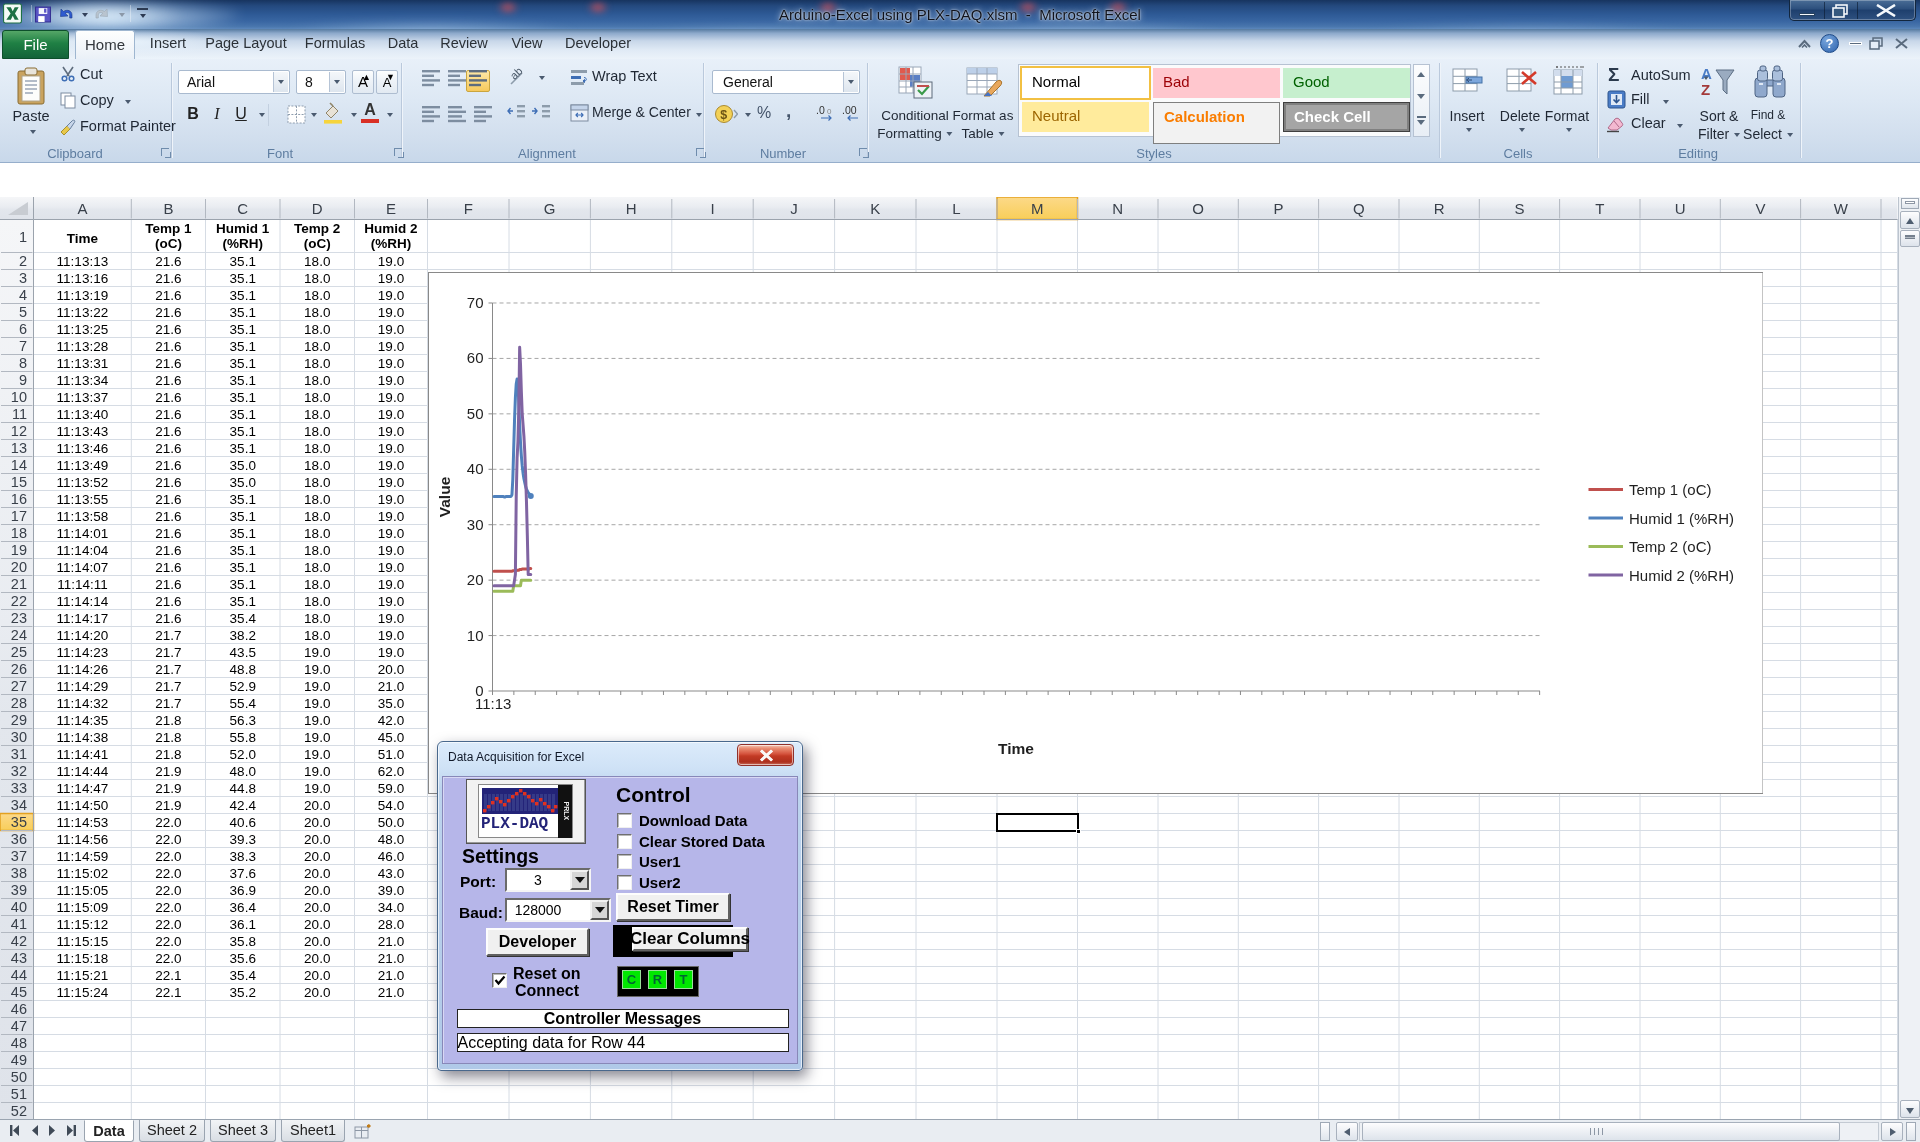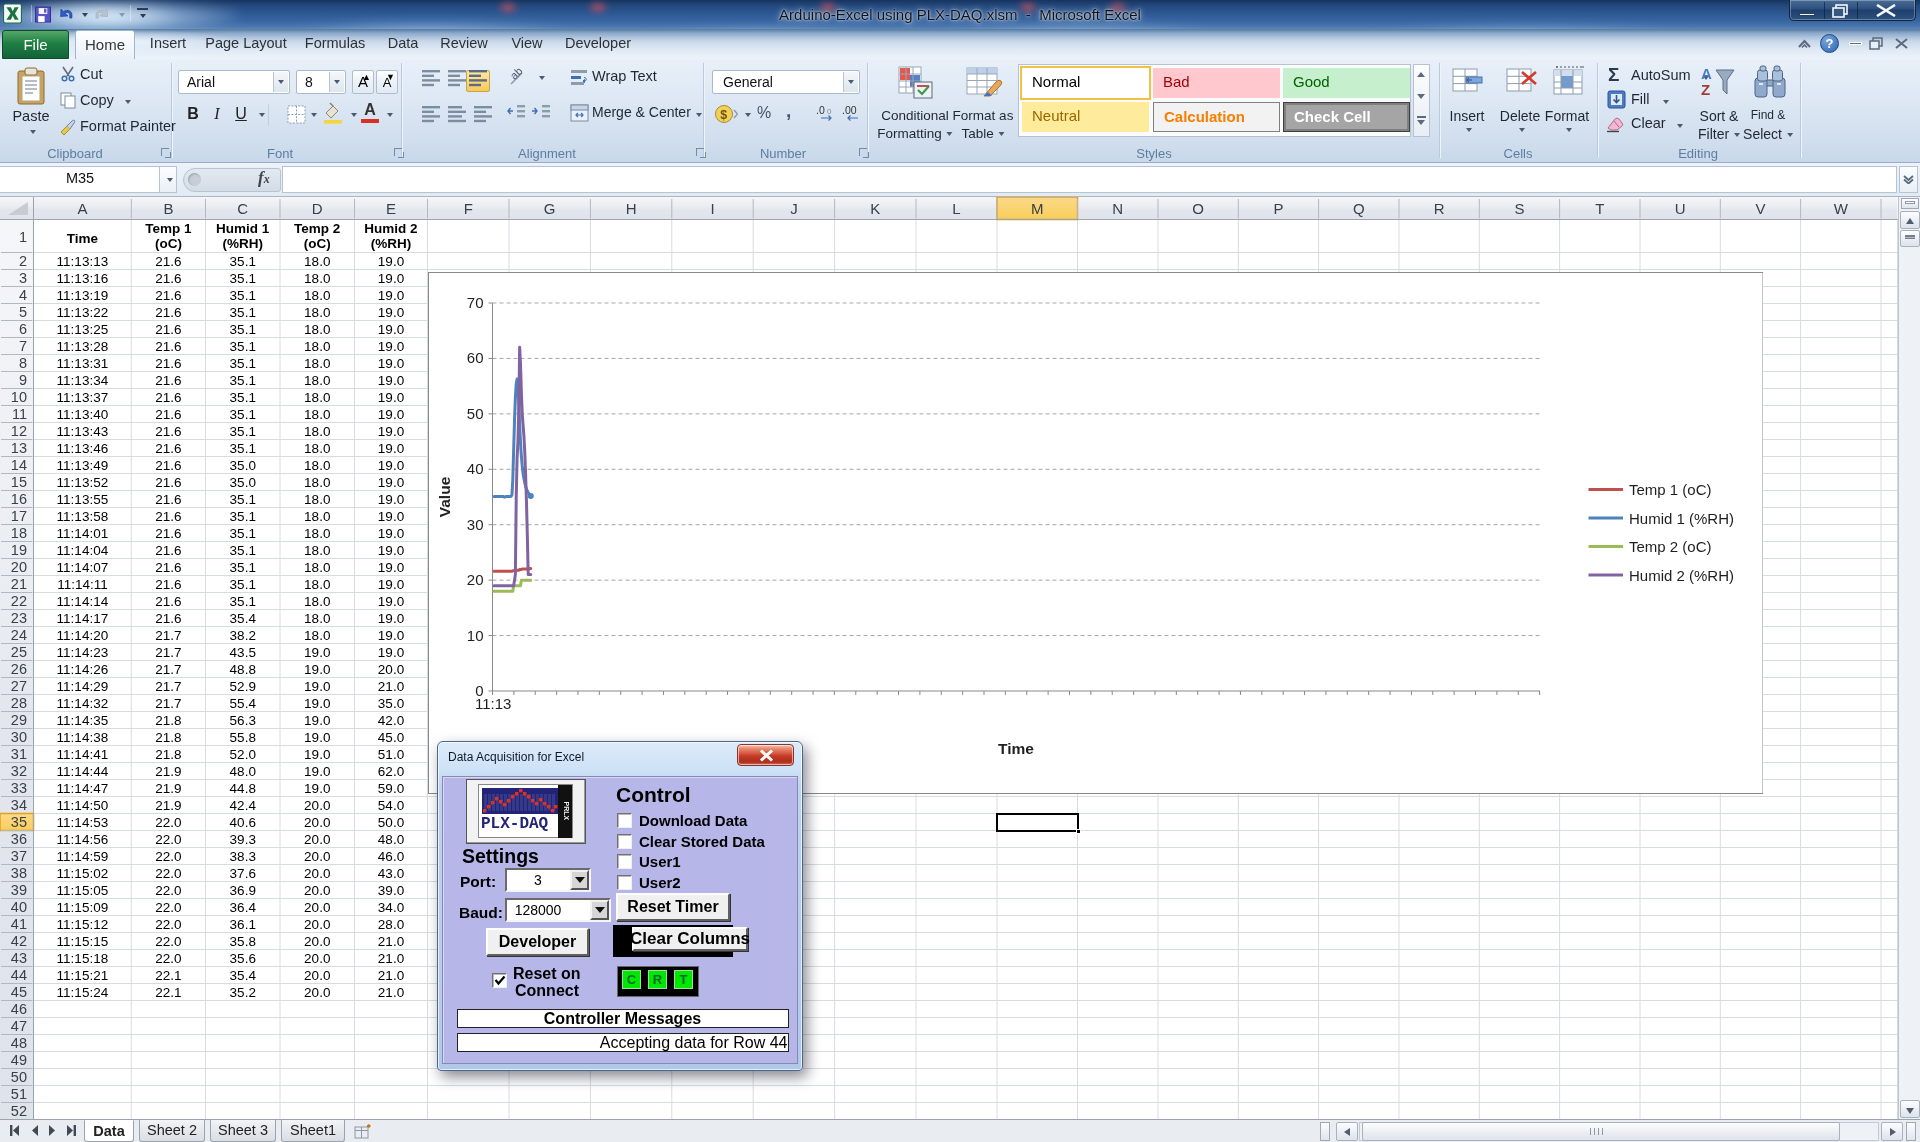--- a/index.html
+++ b/index.html
@@ -281,21 +281,21 @@
 <path d="M18 30 L30 16 C34 12 38 16 34 20 L24 30 Z" fill="#e8a75c" stroke="#a8742c"></path>
           <path d="M18 30 L22 26 L26 30 Z" fill="#4472c4"></path>
         </svg>
 <div class="abs btxt ctr" style="left:983px;top:108px;font-size:13.5px">Format as</div>
 <div class="abs btxt ctr" style="left:983px;top:126px;font-size:13.5px">Table <span class="dd" style="margin-left:1px"></span></div>
 <div class="abs" style="left:1018px;top:64px;width:393px;height:73px;background:#fafbfc;border:1px solid #b6c2d2"></div>
 <div class="abs" style="left:1022px;top:68px;width:127px;height:30px;background:#ffffff;box-shadow:0 0 0 2px #f2c042, inset 0 0 0 1px #fff;color:#000;font-size:15px;font-weight:normal;padding:5px 0 0 10px">Normal</div>
         <div class="abs" style="left:1153px;top:68px;width:127px;height:30px;background:#ffc7ce;color:#9c0006;font-size:15px;font-weight:normal;padding:5px 0 0 10px">Bad</div>
         <div class="abs" style="left:1283px;top:68px;width:127px;height:30px;background:#c6efce;color:#006100;font-size:15px;font-weight:normal;padding:5px 0 0 10px">Good</div>
         <div class="abs" style="left:1022px;top:102px;width:127px;height:30px;background:#ffeb9c;color:#9c6500;font-size:15px;font-weight:normal;padding:5px 0 0 10px">Neutral</div>
-        <div class="abs" style="left:1153px;top:102px;width:127px;height:30px;background:#f2f2f2;border:1px solid #7f7f7f;color:#fa7d00;font-size:15px;font-weight:bold;padding:5px 0 0 10px">Calculation</div>
+        <div class="abs" style="left:1153px;top:102px;width:127px;height:42px;background:#f2f2f2;border:1px solid #7f7f7f;color:#fa7d00;font-size:15px;font-weight:bold;padding:5px 0 0 10px">Calculation</div>
         <div class="abs" style="left:1283px;top:102px;width:127px;height:30px;background:#a5a5a5;border:1px solid #3f3f3f;box-shadow:inset 0 0 0 2px #808080;color:#ffffff;font-size:15px;font-weight:bold;padding:5px 0 0 10px">Check Cell</div>
         <div class="abs" style="left:1413px;top:64px;width:17px;height:73px;background:linear-gradient(#fcfdfe,#e8eef5);border:1px solid #b6c2d2"></div>
 <div class="abs" style="left:1417px;top:72px;width:0;height:0;border-left:4px solid transparent;border-right:4px solid transparent;border-bottom:5px solid #5a6b7e"></div>
 <div class="abs" style="left:1417px;top:94px;width:0;height:0;border-left:4px solid transparent;border-right:4px solid transparent;border-top:5px solid #5a6b7e"></div>
 <div class="abs" style="left:1417px;top:116px;width:9px;height:1.5px;background:#5a6b7e"></div>
 <div class="abs" style="left:1417px;top:120px;width:0;height:0;border-left:4px solid transparent;border-right:4px solid transparent;border-top:5px solid #5a6b7e"></div>
 <svg class="abs" style="left:1452px;top:68px" width="34" height="30" viewBox="0 0 34 30">
           <rect x="1" y="1" width="24" height="22" fill="#fff" stroke="#8d9cab"></rect>
           <path d="M1 8.3 h24 M1 15.6 h24 M13 1 v22" stroke="#8d9cab"></path>
           <rect x="14" y="9" width="16" height="6" fill="#7da7dc" stroke="#4472a8"></rect>
@@ -364,35 +364,20 @@
     </svg>
 <div class="abs" style="left:1820px;top:34px;width:19px;height:19px;border-radius:50%;background:radial-gradient(circle at 35% 30%,#7aa7dd,#2c62ad);border:1px solid #1d4a88;color:#fff;font-weight:bold;font-size:13px;text-align:center;padding-top:1px">?</div>
 <div class="abs" style="left:1849px;top:42px;width:13px;height:3px;background:#5a6b7e;border:1px solid #fff"></div>
 <svg class="abs" style="left:1869px;top:37px" width="15" height="13" viewBox="0 0 15 13">
       <rect x="4" y="1" width="9" height="8" fill="none" stroke="#5a6b7e" stroke-width="1.5"></rect>
       <rect x="1" y="4" width="9" height="8" fill="#e7eff8" stroke="#5a6b7e" stroke-width="1.5"></rect>
     </svg>
 <svg class="abs" style="left:1895px;top:38px" width="13" height="11" viewBox="0 0 13 11">
       <path d="M1 1 L12 10 M12 1 L1 10" stroke="#5a6b7e" stroke-width="2"></path>
     </svg>
-<div class="abs" id="fbar">
-<div class="abs" style="left:0;top:3px;width:160px;height:27px;background:#fff;border:1px solid #b6c3d2;border-left:none"></div>
-<div class="abs" style="left:40px;top:7px;width:80px;font-size:14.5px;color:#111;text-align:center">M35</div>
-<div class="abs" style="left:160px;top:3px;width:17px;height:27px;background:linear-gradient(#fcfdfe,#e9eff6);border:1px solid #b6c3d2;border-left:none"></div>
-<div class="dd abs" style="left:164px;top:15px"></div>
-<div class="abs" style="left:183px;top:5px;width:98px;height:24px;background:linear-gradient(#e3e9f0,#d3dce6);border:1px solid #b6c3d2;border-radius:12px 3px 3px 12px"></div>
-<div class="abs" style="left:188px;top:10px;width:13px;height:13px;border-radius:50%;background:#c6cfd9;box-shadow:inset 1px 1px 2px #9aa5b1"></div>
-<div class="abs" style="left:258px;top:5px;width:24px;height:24px;font-family:'Liberation Serif',serif;font-style:italic;font-weight:bold;font-size:17px;color:#3c4654">f<span style="font-size:12px">x</span></div>
-<div class="abs" style="left:282px;top:3px;width:1615px;height:27px;background:#fff;border:1px solid #b6c3d2"></div>
-<div class="abs" style="left:1899px;top:3px;width:19px;height:27px;background:linear-gradient(#fcfdfe,#e9eff6);border:1px solid #b6c3d2"></div>
-<svg class="abs" style="left:1903px;top:12px" width="11" height="9" viewBox="0 0 11 9">
-        <path d="M1 1 L5.5 5 L10 1" fill="none" stroke="#5a6b7e" stroke-width="1.8"></path>
-        <path d="M1 4.5 L5.5 8.5 L10 4.5" fill="none" stroke="#5a6b7e" stroke-width="1.8"></path>
-      </svg>
-</div>
     <div class="abs" style="left:0;top:197px"><svg width="1920" height="922" viewBox="0 0 1920 922" xmlns="http://www.w3.org/2000/svg" font-family="Liberation Sans, sans-serif">
         <rect x="0" y="0" width="1897.5" height="922" fill="#ffffff"></rect>
         <line x1="131.3" y1="22.5" x2="131.3" y2="922" stroke="#d6dce4" stroke-width="1"></line>
         <line x1="205.5" y1="22.5" x2="205.5" y2="922" stroke="#d6dce4" stroke-width="1"></line>
         <line x1="280" y1="22.5" x2="280" y2="922" stroke="#d6dce4" stroke-width="1"></line>
         <line x1="354.5" y1="22.5" x2="354.5" y2="922" stroke="#d6dce4" stroke-width="1"></line>
         <line x1="427.5" y1="22.5" x2="427.5" y2="922" stroke="#d6dce4" stroke-width="1"></line>
         <line x1="509" y1="22.5" x2="509" y2="922" stroke="#d6dce4" stroke-width="1"></line>
         <line x1="590.4" y1="22.5" x2="590.4" y2="922" stroke="#d6dce4" stroke-width="1"></line>
         <line x1="671.8" y1="22.5" x2="671.8" y2="922" stroke="#d6dce4" stroke-width="1"></line>
@@ -1100,15 +1085,15 @@
         <div class="cb" style="left:174px;top:97.5px"></div>
         <div class="dbold" style="left:196px;top:96.5px;font-size:15px">User2</div>
         <div class="vbbtn" style="left:173px;top:116px;width:114px;height:28px;font-size:16px">Reset Timer</div>
         <div class="abs" style="left:170px;top:148px;width:120px;height:32px;background:#000"></div>
         <div class="vbbtn" style="left:189px;top:150px;width:116px;height:24px;font-size:17px;border-width:2px">Clear Columns</div>
         <div class="abs" style="left:174px;top:189px;width:82px;height:30.5px;background:#000;border:1px solid #666"></div>
         <div class="abs" style="left:179px;top:192.5px;width:19px;height:19px;background:#00e800;border:1px solid #9adf9a;color:#063;font-size:13px;font-weight:bold;text-align:center;padding-top:1.5px;box-shadow:0 0 0 1.5px #000">C</div>
         <div class="abs" style="left:205px;top:192.5px;width:19px;height:19px;background:#00e800;border:1px solid #9adf9a;color:#063;font-size:13px;font-weight:bold;text-align:center;padding-top:1.5px;box-shadow:0 0 0 1.5px #000">R</div>
         <div class="abs" style="left:231px;top:192.5px;width:19px;height:19px;background:#00e800;border:1px solid #9adf9a;color:#063;font-size:13px;font-weight:bold;text-align:center;padding-top:1.5px;box-shadow:0 0 0 1.5px #000">T</div>
         <div class="abs" style="left:13.5px;top:231.5px;width:332px;height:19.5px;background:#fff;border:1.5px solid #222;text-align:center;font-weight:bold;font-size:16px;padding-top:0.5px">Controller Messages</div>
-        <div class="abs" style="left:13.5px;top:255.5px;width:332px;height:19.5px;background:#fff;border:1.5px solid #222;text-align:right;font-size:16px;padding-top:0.5px">Accepting data for Row 44</div>
+        <div class="abs" style="left:13.5px;top:255.5px;width:332px;height:19.5px;background:#fff;border:1.5px solid #222;text-align:left;font-size:16px;padding-top:0.5px">Accepting data for Row 44</div>
       </div>
     </div>
   </div>
 </body></html>

